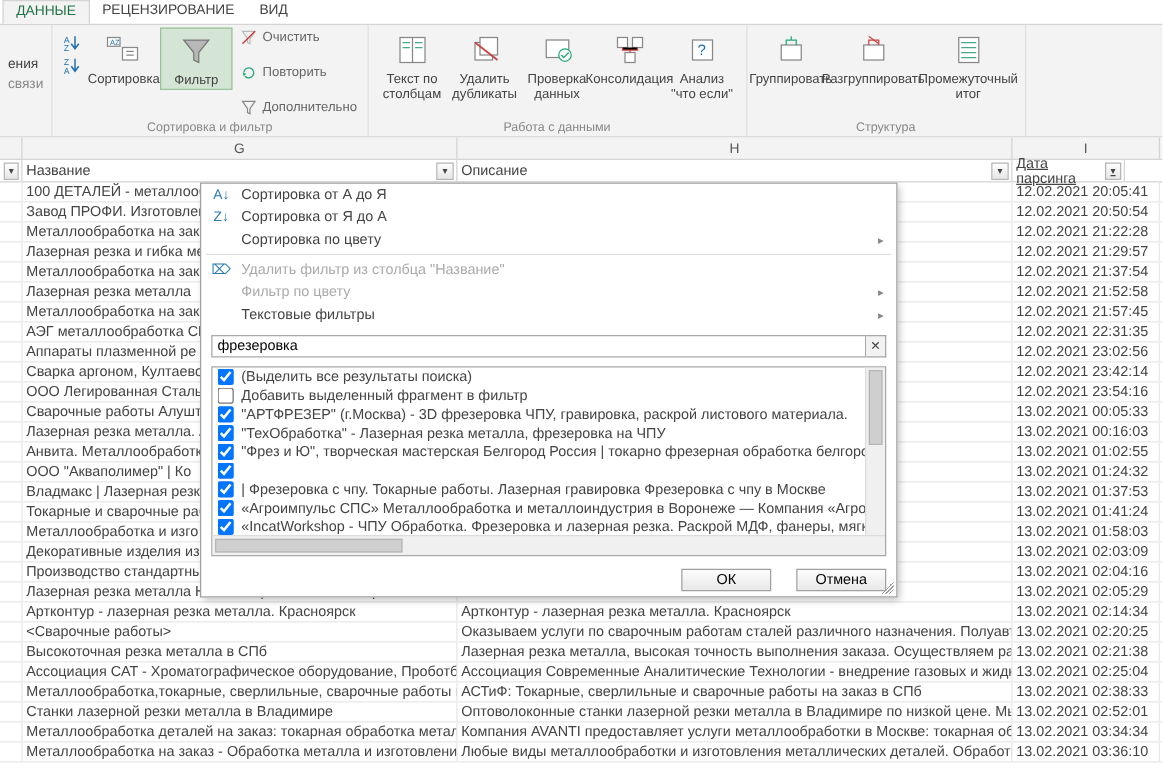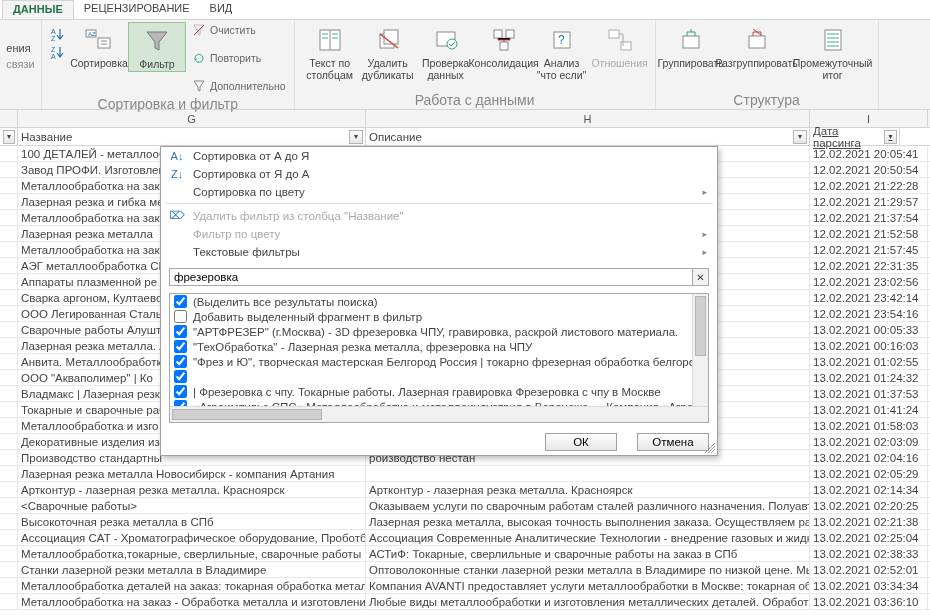--- a/index.html
+++ b/index.html
@@ -1,26 +1,26 @@
 <!DOCTYPE html>
 <html><head>
 <meta charset="utf-8">
 <style>
   * { box-sizing: border-box; margin: 0; padding: 0; }
   body { font-family: "Segoe UI", Tahoma, sans-serif; font-size: 12px; background: #fff; color: #444; overflow: hidden; width: 930px; height: 616px; }
 
   
   .tabstrip { display: flex; height: 20px; border-bottom: 1px solid #d4d4d4; padding-left: 2px; }
   .tab { padding: 2px 10px; font-size: 11px; color: #444; cursor: pointer; }
-  .tab.active { background: #f3f3f3; border-top: 1px solid #d4d4d4; border-left: 1px solid #d4d4d4; border-right: 1px solid #d4d4d4; color: #217346; font-weight: bold; }
+  .tab.active { background: #f3f3f3; border-top: 1px solid #d4d4d4; border-left: 1px solid #d4d4d4; border-right: 1px solid #d4d4d4; color: #217346; }
 
   .ribbon { display: flex; background: #f3f3f3; border-bottom: 1px solid #d4d4d4; height: 90px; font-size: 11px; color: #444; }
   .ribgroup { display: flex; flex-direction: column; align-items: center; border-right: 1px solid #e0e0e0; padding: 2px 6px 0 6px; }
   .ribgroup .row { display: flex; align-items: flex-start; flex: 1; }
-  .ribgroup .lbl { font-size: 14px; color: #888; padding: 2px 0 1px 0; }
+  .ribgroup .lbl { font-size: 10px; color: #888; padding: 2px 0 1px 0; }
   .bigbtn { display: flex; flex-direction: column; align-items: center; width: 58px; padding-top: 2px; cursor: pointer; }
   .bigbtn .ic { width: 32px; height: 32px; display: flex; align-items: center; justify-content: center; }
   .bigbtn .cap { font-size: 10.5px; text-align: center; line-height: 1.1; margin-top: 2px; }
   .smalllist { display: flex; flex-direction: column; justify-content: center; gap: 12px; padding-left: 4px; }
   .smallbtn { display: flex; align-items: center; gap: 4px; font-size: 10.5px; color: #666; cursor: pointer; padding: 1px 2px; }
   .smallbtn .mic { width: 14px; height: 14px; display:inline-flex; align-items:center; justify-content:center; }
 
   
   .collet { display: flex; border-bottom: 1px solid #d4d4d4; background: #f3f3f3; height: 18px; }
   .collet div { border-right: 1px solid #d4d4d4; text-align: center; font-size: 11px; color: #555; line-height: 18px; }
@@ -47,21 +47,21 @@
 
   
   .filterpop { position: absolute; left: 160px; top: 0px; width: 558px; background: #fff; border: 1px solid #a0a0a0; box-shadow: 2px 3px 6px rgba(0,0,0,.25); z-index: 50; font-size: 11.5px; }
   .fp-item { display: flex; align-items: center; gap: 8px; padding: 3px 10px 3px 8px; cursor: pointer; color:#444; }
   .fp-item.disabled { color: #aaa; }
   .fp-item .arr { margin-left: auto; color:#888; font-size:9px; }
   .fp-ic { width:16px; display:inline-flex; justify-content:center; color:#2a7ab0; font-size:11px; }
   .fp-search { margin: 7px 8px; display:flex; }
   .fp-search input { flex:1; border:1px solid #a8a8a8; padding:2px 18px 2px 4px; font-size:11.5px; }
   .fp-search .clr { width:16px; height:18px; border:1px solid #a8a8a8; border-left:none; background:#f2f2f2; font-size:10px; display:flex; align-items:center; justify-content:center; cursor:pointer; }
-  .fp-list { margin: 0 8px 4px 8px; border:1px solid #a8a8a8; height: 130px; overflow:hidden; position:relative; background:#fff; }
+  .fp-list { margin: 0 8px 4px 8px; border:1px solid #a8a8a8; height: 152px; overflow:hidden; position:relative; background:#fff; }
   .fp-li { display:flex; align-items:center; gap:6px; padding:1px 4px; font-size:11.5px; white-space:nowrap; }
   .fp-li input { margin:0; }
   .fp-vscroll { position:absolute; right:0; top:0; bottom:16px; width:16px; background:#f0f0f0; border-left:1px solid #dcdcdc; }
   .fp-vscroll .thumb { position:absolute; left:2px; right:2px; top:2px; height:60px; background:#cfcfcf; border:1px solid #b5b5b5; }
   .fp-hscroll { position:absolute; left:0; right:0; bottom:0; height:16px; background:#f0f0f0; border-top:1px solid #dcdcdc; }
   .fp-hscroll .thumb { position:absolute; top:2px; bottom:2px; left:2px; width:150px; background:#cfcfcf; border:1px solid #b5b5b5; }
   .fp-btns { display:flex; justify-content:flex-end; gap:20px; padding:6px 8px 4px 8px; }
   .fp-btns button { min-width:72px; padding:2px 8px; font-size:11.5px; border:1px solid #a0a0a0; background:linear-gradient(#fdfdfd,#e8e8e8); cursor:pointer; }
   .fp-resize { position:absolute; right:2px; bottom:2px; width:10px; height:10px; background:
       linear-gradient(135deg, transparent 50%, #999 50%, #999 55%, transparent 55%,
@@ -207,30 +207,20 @@
         </div>
       <div class="bigbtn">
           <span class="ic">
             <svg width="28" height="28">
               <rect x="6" y="6" width="16" height="16" fill="#fff" stroke="#888"></rect>
               <text x="10" y="18" font-size="12" fill="#1f6fb0">?</text>
             </svg>
           </span>
           <span class="cap">Анализ "что если"</span>
         </div>
-      <div class="bigbtn">
-          <span class="ic">
-            <svg width="28" height="28">
-              <rect x="3" y="4" width="10" height="8" fill="#fff" stroke="#aaa"></rect>
-              <rect x="15" y="16" width="10" height="8" fill="#fff" stroke="#aaa"></rect>
-              <path d="M13 8h4v12" stroke="#aaa" fill="none"></path>
-            </svg>
-          </span>
-          <span class="cap" style="color:#aaa">Отношения</span>
-        </div>
     </div>
     <div class="lbl">Работа с данными</div>
   </div>
 
   <div class="ribgroup">
     <div class="row">
       <div class="bigbtn">
           <span class="ic">
             <svg width="28" height="28">
               <rect x="6" y="10" width="16" height="12" fill="#fff" stroke="#888"></rect>

